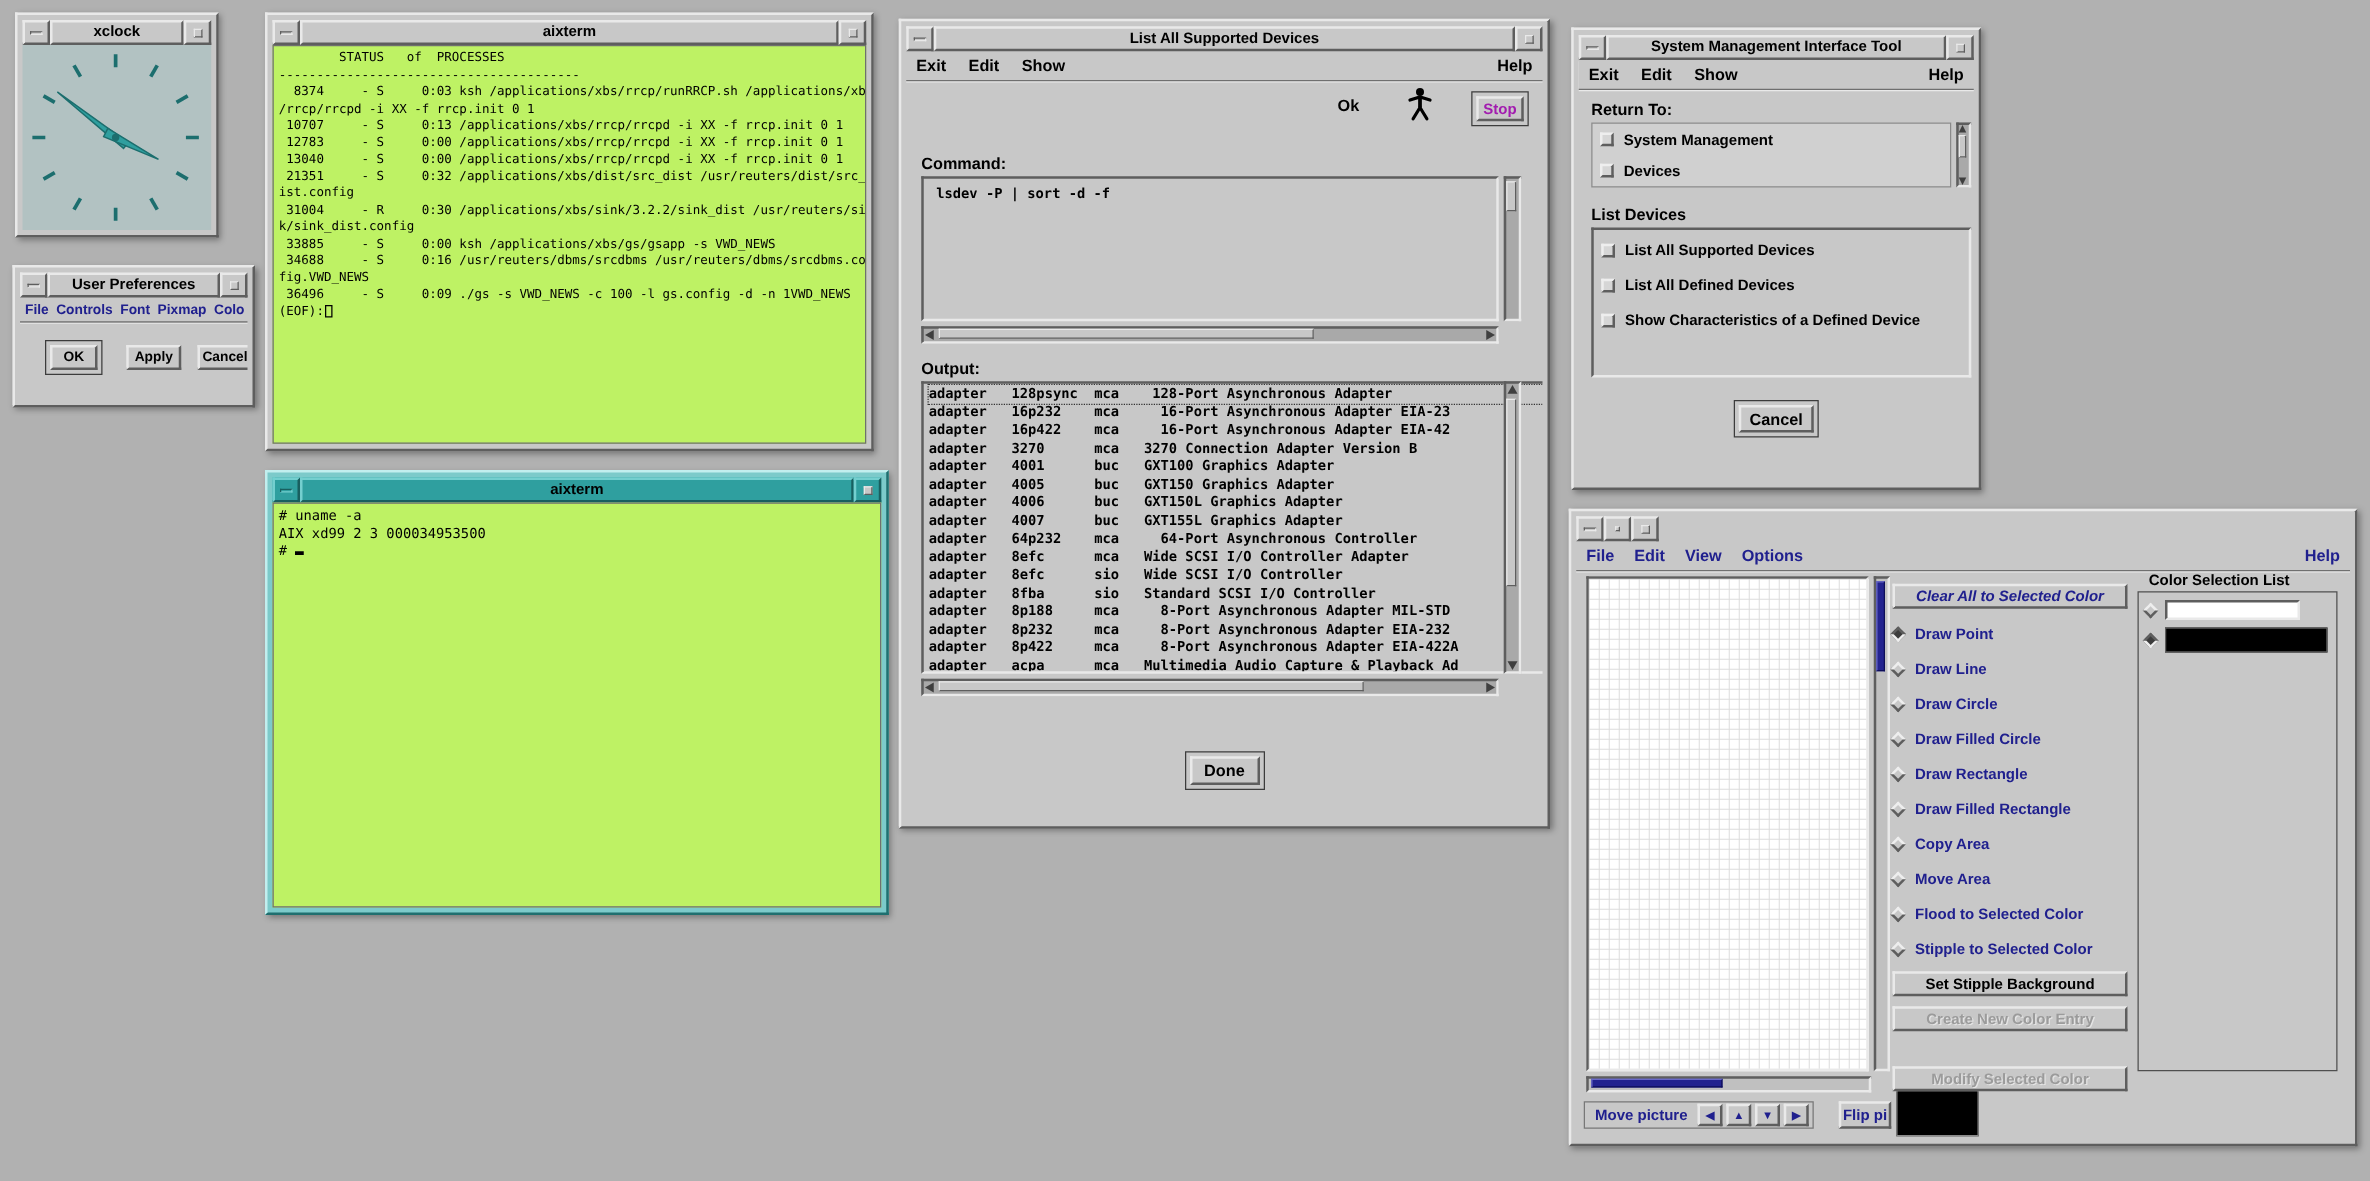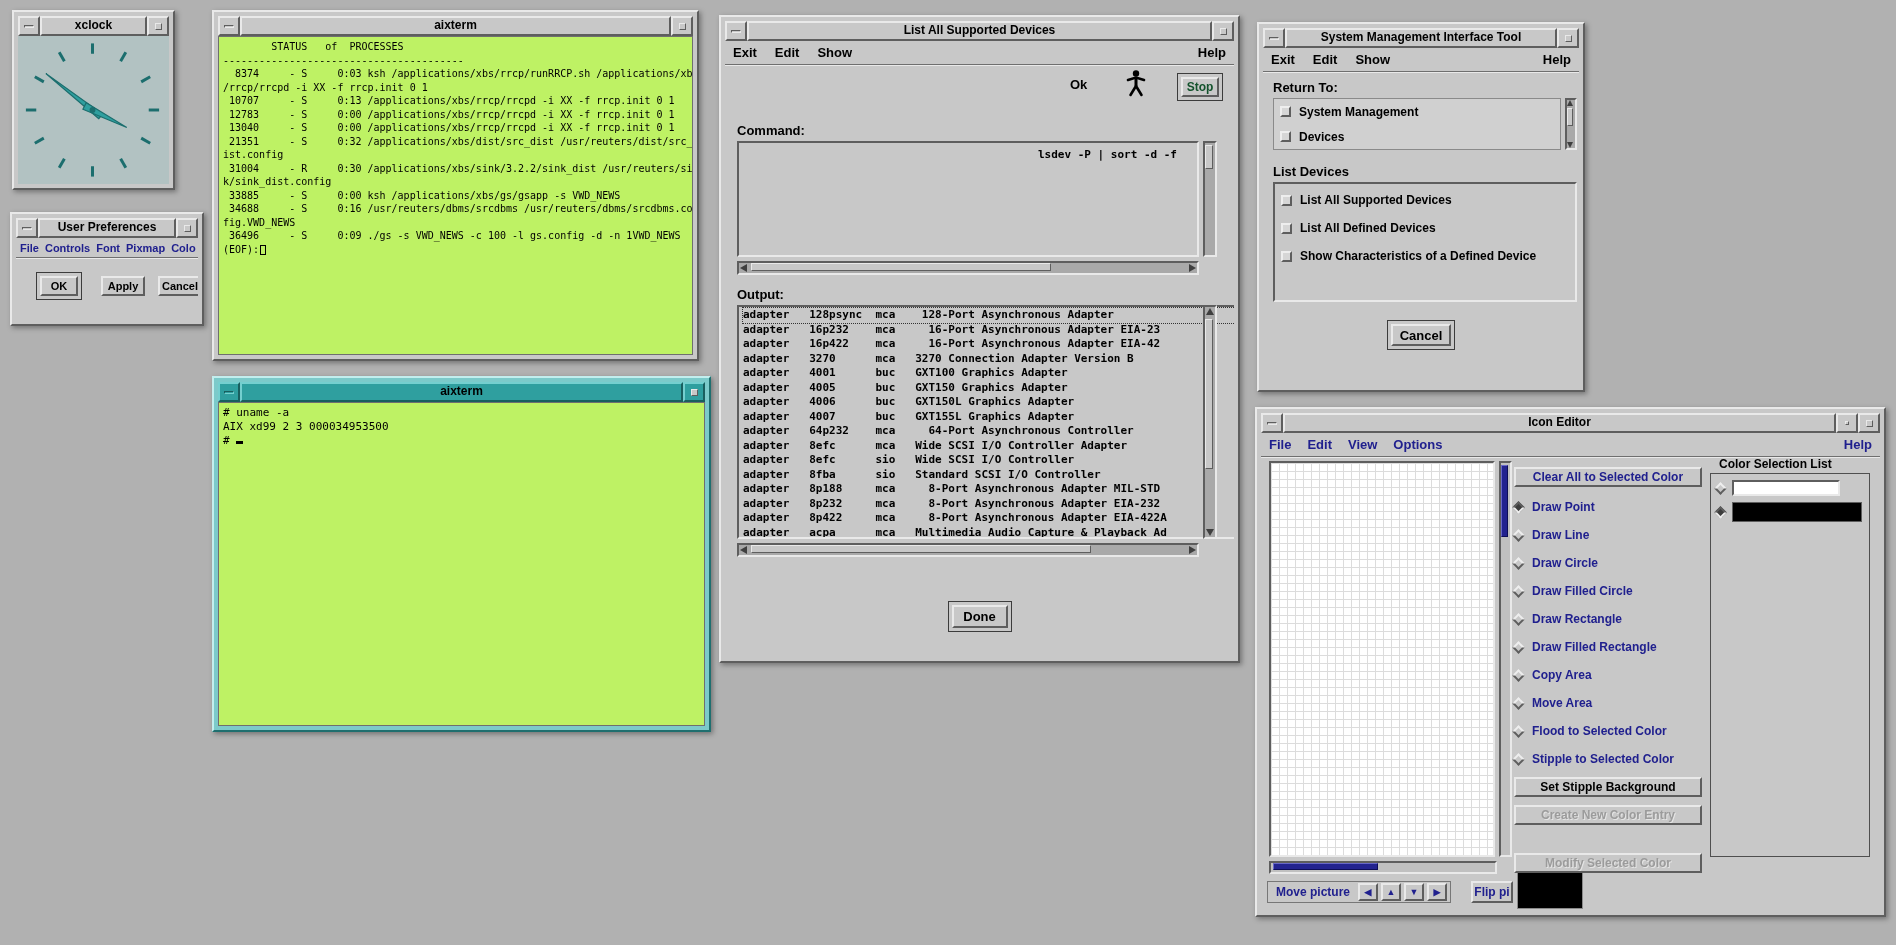--- a/index.html
+++ b/index.html
@@ -98,21 +98,21 @@
 
   
   .canvas {
     position: absolute; background: #fff;
     border: 2px solid; border-color: #5e5e5e #e9e9e9 #e9e9e9 #5e5e5e;
     background-image: linear-gradient(#dcdcdc 1px, transparent 1px), linear-gradient(90deg, #dcdcdc 1px, transparent 1px);
     background-size: 8px 8px;
   }
   .tool { position: absolute; display: flex; align-items: center; gap: 9px; color: #20208e; font-weight: bold; font-size: 12px; height: 20px; }
   .edbtn { position: absolute; height: 20px; width: 188px; font-size: 12px; }
-  .edbtn.navy { color: #20208e; }
+  .edbtn.navy { color: #20208e; font-style: italic; }
   .edbtn.dim { color: #9b9b9b; text-shadow: 1px 1px 0 #e4e4e4; }
   .arrbtn { width: 20px; height: 18px; flex: none; color: #20208e; font-size: 9px; }
   .colorpanel { position: absolute; border: 1px solid #4f4f4f; background: #c8c8c8; }
   .swrow { position: absolute; display: flex; align-items: center; gap: 7px; }
 </style>
 </head>
 <body>
 
 <div class="win" style="left:12px;top:10px;width:163px;height:180px;">
   <div class="tb">
@@ -238,26 +238,26 @@
   </div>
   <div class="winbody">
     <span class="lbl" style="left:345px;top:12px;">Ok</span>
     <svg style="position:absolute;left:400px;top:4px;" width="22" height="28" viewBox="0 0 22 28">
       <circle cx="11" cy="4.5" r="3.2" fill="#000"></circle>
       <path d="M3 11 L11 8.5 L19 11" stroke="#000" stroke-width="2.6" fill="none" stroke-linecap="round"></path>
       <path d="M11 8.5 L11 17" stroke="#000" stroke-width="3" fill="none"></path>
       <path d="M11 17 L5.5 26 M11 17 L16.5 26" stroke="#000" stroke-width="2.6" fill="none" stroke-linecap="round"></path>
     </svg>
     <span class="ring" style="left:452px;top:8px;">
-      <span class="btn" style="width:38px;height:20px;color:#14532d;">Stop</span>
+      <span class="btn" style="width:38px;height:20px;color:#a21caf;">Stop</span>
     </span>
 
     <span class="lbl" style="left:12px;top:58px;">Command:</span>
     <div class="sunk" style="position:absolute;left:12px;top:76px;width:462px;height:116px;background:#c8c8c8;">
-      <div class="cmdtext" style="padding:5px 20px;text-align:right;">lsdev -P | sort -d -f</div>
+      <div class="cmdtext" style="padding:5px 10px;">lsdev -P | sort -d -f</div>
     </div>
     <div class="vs" style="left:478px;top:76px;width:14px;height:116px;">
       <div class="thumb" style="left:0;top:2px;width:8px;height:24px;"></div>
     </div>
     <div class="hs" style="left:12px;top:196px;width:462px;height:14px;">
       <span class="sbb" style="left:1px;top:1px;">
           <span class="tl2"></span>
         </span>
       <div class="thumb" style="left:12px;top:0;width:300px;height:8px;"></div>
       <span class="sbb" style="right:1px;top:1px;">
@@ -367,21 +367,20 @@
       <span class="btn" style="width:60px;height:22px;font-size:13px;">Cancel</span>
     </span>
   </div>
 </div>
 
 <div class="win" style="left:1255px;top:407px;width:631px;height:510px;">
   <div class="tb">
     <div class="tbb">
         <div class="dash"></div>
       </div>
-    <div class="tbt">Icon Editor</div>
     <div class="tbb">
         <div class="maxsq" style="width:4px;height:4px;"></div>
       </div>
     <div class="tbb">
         <div class="maxsq"></div>
       </div>
   </div>
   <div class="menubar" style="gap:16px;">
     <span class="mi navy">File</span>
     <span class="mi navy">Edit</span>

